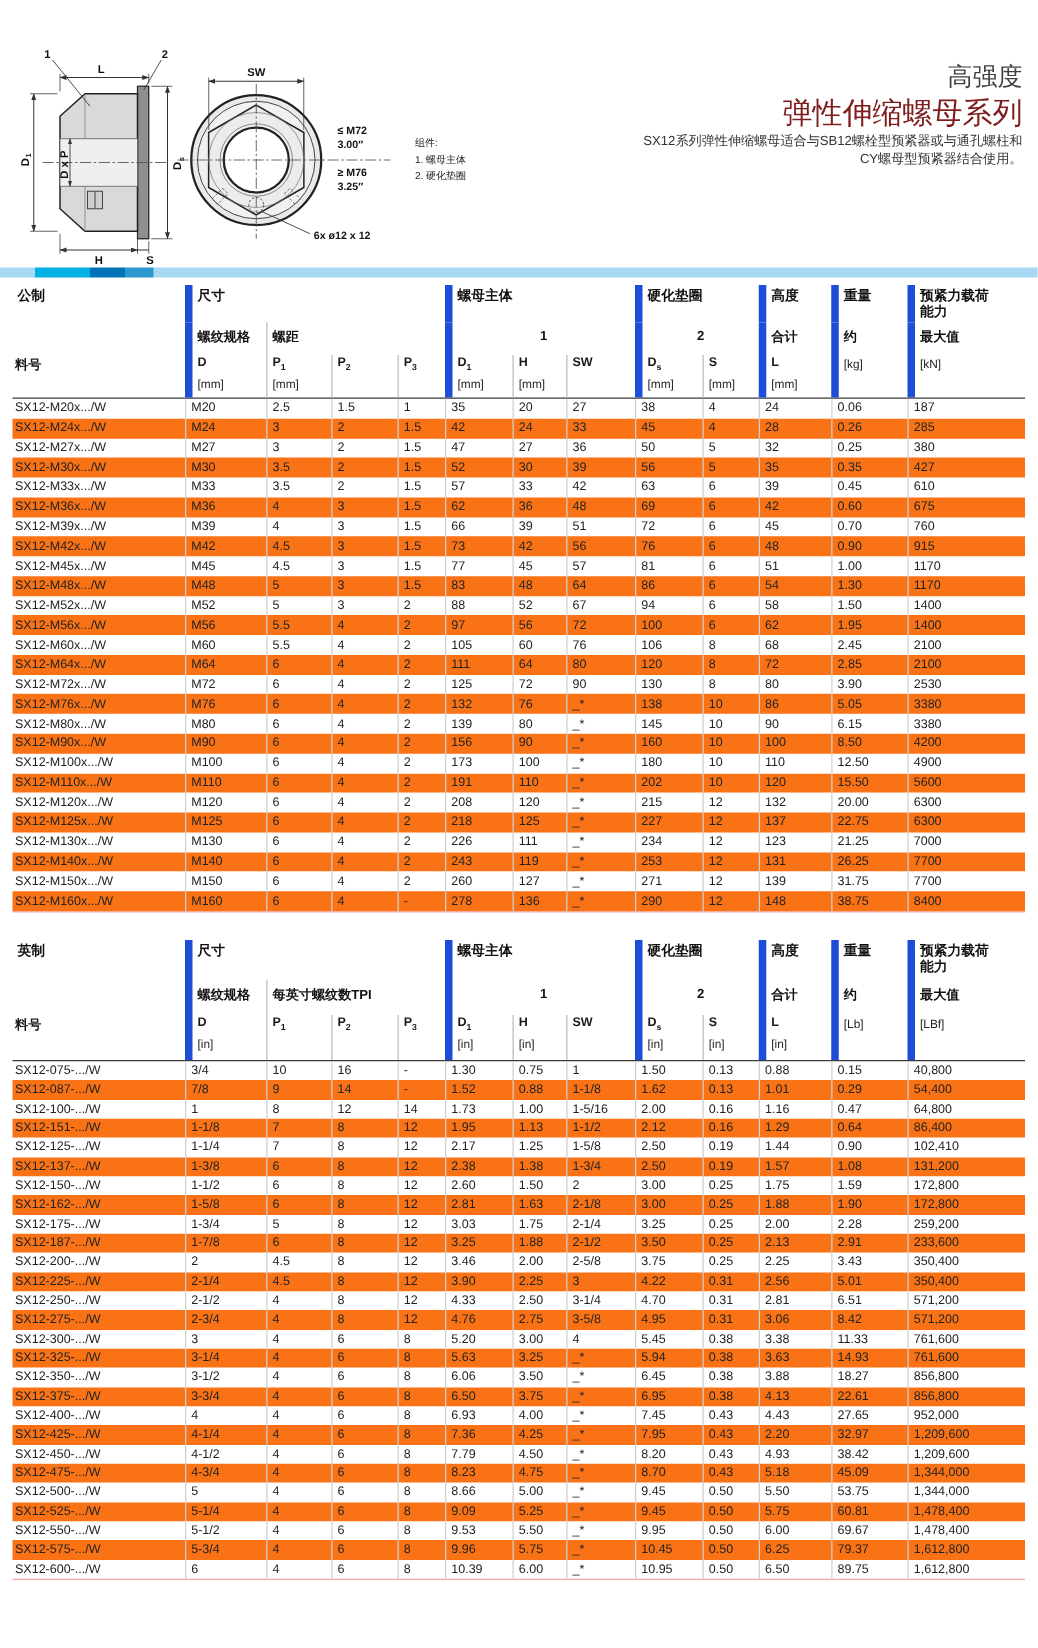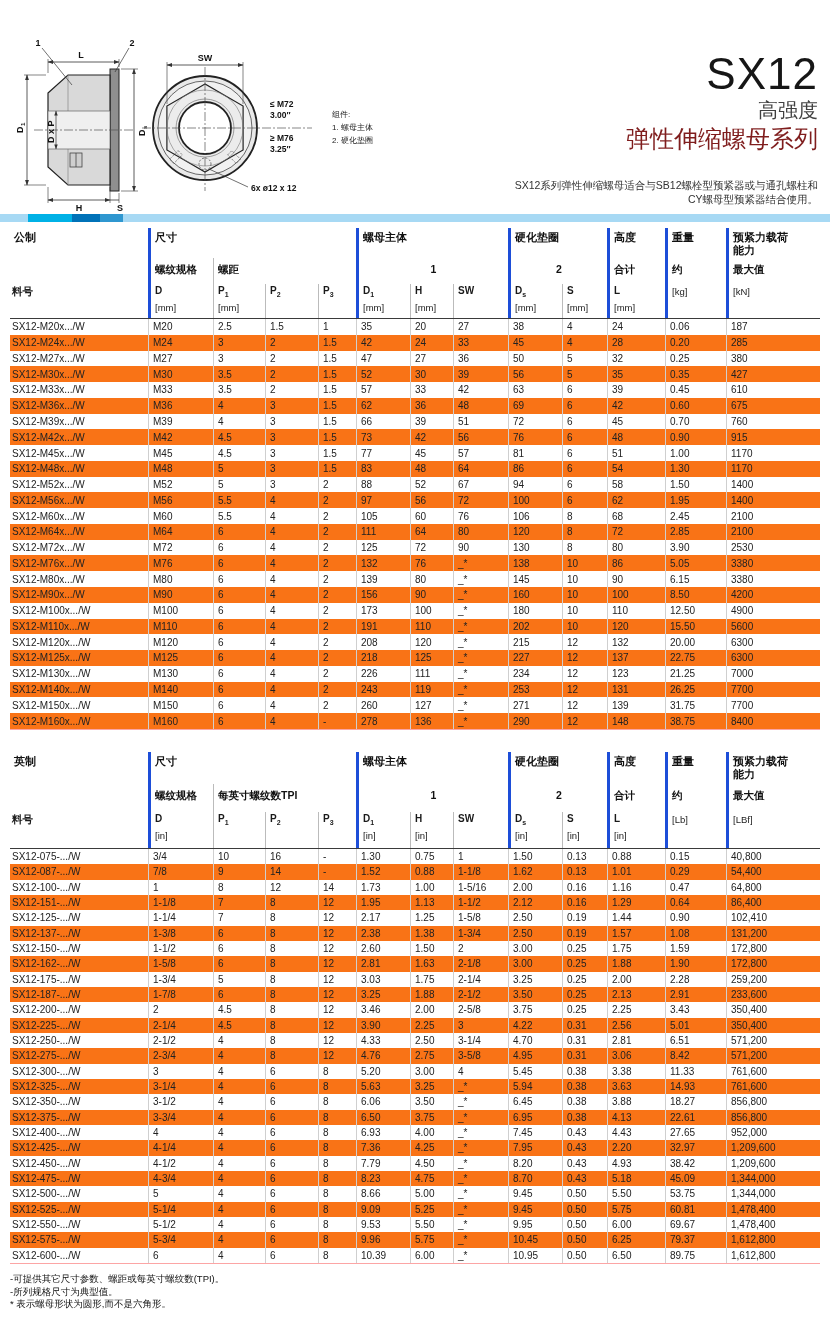--- a/index.html
+++ b/index.html
@@ -6,21 +6,21 @@
   body{width:830px;height:1318px;overflow:hidden;
        font-family:"Liberation Sans","DejaVu Sans",sans-serif;color:#1a1a1a;}
   .page{position:relative;width:830px;height:1318px;background:#fff;}
 
   
   .drawing{position:absolute;left:10px;top:15px;width:400px;height:197px;}
   .title-block{position:absolute;right:12px;top:50px;text-align:right;}
   .brand{font-size:44px;line-height:48px;font-weight:400;letter-spacing:1px;color:#161616;}
   .sub1{font-size:20px;line-height:25px;color:#404040;}
   .sub2{font-size:24px;line-height:31px;color:#7f1d1d;}
-  .desc{font-size:10.5px;line-height:14px;color:#333;margin-top:24px;}
+  .desc{font-size:10.5px;line-height:14px;color:#333;margin-top:0;}
 
   
   .bluebar{position:absolute;left:0;top:214px;width:830px;height:8px;display:flex;}
   .bluebar span{height:100%;}
   .bb-l1{width:28px;background:#a7d9f4;}
   .bb-cy{width:44px;background:#00b1e6;}
   .bb-dk{width:28px;background:#0072b8;}
   .bb-md{width:23px;background:#2f97d0;}
   .bb-l2{flex:1;background:#a7d9f4;}
 
@@ -39,21 +39,21 @@
   #imperial .hr3{height:36px;}
   .hcell{padding-left:4px;overflow:hidden;}
   .g{font-weight:bold;font-size:11px;padding-top:3px;color:#111;line-height:13px;}
   .preload{white-space:pre-line;}
   .g2{font-weight:bold;font-size:10.5px;padding-top:5px;color:#111;}
   .ctr{text-align:center;padding-left:0;}
   .pl{font-weight:bold;font-size:10.5px;padding-left:2px;padding-top:1px;}
   .sp2{grid-column:span 2;}
   .sp3{grid-column:span 3;}
   .sp4{grid-column:span 4;}
-  .gb{border-left:3px solid #1d4ed8;}
+  .gb{border-left:6px solid #1d4ed8;}
   .sb{border-left:1px solid #bbb;}
   .hc{display:flex;flex-direction:column;font-size:10px;padding-top:1px;}
   .cn{font-weight:bold;line-height:12px;}
   .cn sub{font-size:7px;}
   .cu{font-size:9.5px;line-height:12px;color:#222;margin-top:1px;}
   .tbody{border-bottom:1px solid #fca5a5;}
   .trow{display:grid;grid-template-columns:var(--cols);height:15.77px;}
   #imperial .trow{height:15.33px;}
   .trow.alt{background:#f97316;}
   .tc{font-size:10px;color:#222;padding-left:4px;border-left:1px solid #cfcfcf;
@@ -164,21 +164,20 @@
     </g>
 
     <g>
       <text class="legend" x="322" y="102">组件:</text>
       <text class="legend" x="322" y="115">1. 螺母主体</text>
       <text class="legend" x="322" y="128">2. 硬化垫圈</text>
     </g>
   </svg>
 
   <div class="title-block">
-    <div class="brand">SX12</div>
     <div class="sub1">高强度</div>
     <div class="sub2">弹性伸缩螺母系列</div>
     <div class="desc">
       <div>SX12系列弹性伸缩螺母适合与SB12螺栓型预紧器或与通孔螺柱和</div>
       <div>CY螺母型预紧器结合使用。</div>
     </div>
   </div>
 
   <div class="bluebar">
     <span class="bb-l1"></span>
@@ -283,21 +282,21 @@
           <div class="tc">M24</div>
           <div class="tc">3</div>
           <div class="tc">2</div>
           <div class="tc">1.5</div>
           <div class="tc">42</div>
           <div class="tc">24</div>
           <div class="tc">33</div>
           <div class="tc">45</div>
           <div class="tc">4</div>
           <div class="tc">28</div>
-          <div class="tc">0.20</div>
+          <div class="tc">0.26</div>
           <div class="tc">285</div>
         </div>
         <div class="trow">
           <div class="tc">SX12-M27x.../W</div>
           <div class="tc">M27</div>
           <div class="tc">3</div>
           <div class="tc">2</div>
           <div class="tc">1.5</div>
           <div class="tc">47</div>
           <div class="tc">27</div>
@@ -1132,19 +1131,14 @@
           <div class="tc">_*</div>
           <div class="tc">10.95</div>
           <div class="tc">0.50</div>
           <div class="tc">6.50</div>
           <div class="tc">89.75</div>
           <div class="tc">1,612,800</div>
         </div>
       </div>
   </div>
 
-  <div class="footnotes">
-    <div>-可提供其它尺寸参数、螺距或每英寸螺纹数(TPI)。</div>
-    <div>-所列规格尺寸为典型值。</div>
-    <div>* 表示螺母形状为圆形,而不是六角形。</div>
-  </div>
 
 </div>
 
 </body></html>

